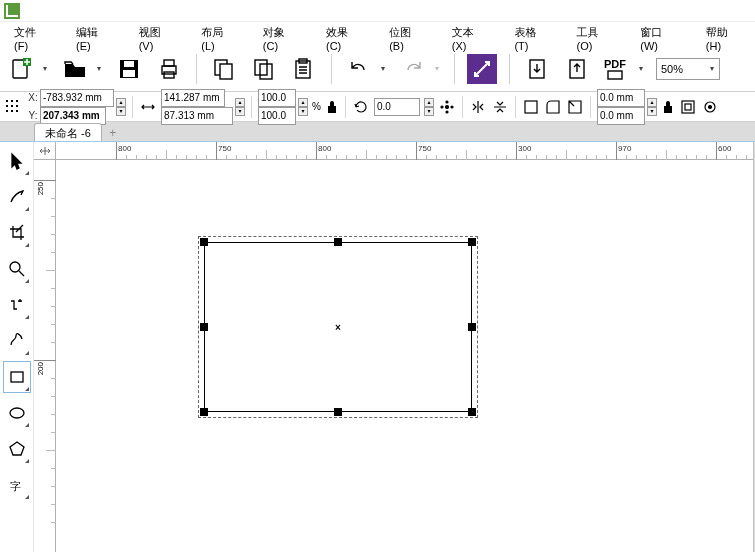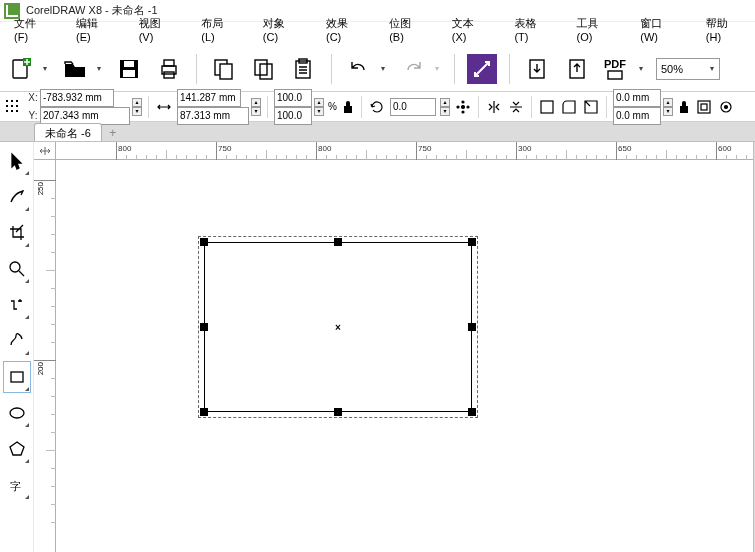--- a/index.html
+++ b/index.html
@@ -5,21 +5,21 @@
 * { margin:0; padding:0; box-sizing:border-box; font-family:"Microsoft YaHei",Tahoma,sans-serif; font-size:11px; }
 body { background:#fff; width:755px; height:552px; overflow:hidden; position:relative; color:#000; }
 
 
 .titlebar { height:22px; background:#fff; display:flex; align-items:center; padding:0 4px; gap:6px; border-bottom:1px solid #eee;}
 .app-icon { width:16px; height:16px; background:#5a9a3a; position:relative; }
 .app-icon::after{content:"";position:absolute;inset:2px;border:2px solid #fff;border-top:none;border-right:none;}
 .title-text{color:#222;}
 
 
-.menubar { height:24px; display:flex; align-items:flex-end; padding:0 4px; gap:8px;}
+.menubar { height:24px; display:flex; align-items:flex-start; padding:0 4px; gap:8px;}
 .menu-item { padding:3px 10px; cursor:default; }
 
 
 .maintoolbar { height:46px; display:flex; align-items:center; padding:0 6px; gap:10px; border-bottom:1px solid #d0d0d0;}
 .tbtn { width:30px; height:30px; display:flex; align-items:center; justify-content:center; position:relative; }
 .tbtn svg { stroke:#000; stroke-width:1.4; fill:none; }
 .tgroup { display:flex; align-items:center; gap:4px; }
 .dd-caret{width:10px;height:30px;display:flex;align-items:center;justify-content:center;font-size:8px;color:#444;}
 .sep{width:1px;height:30px;background:#d0d0d0;margin:0 2px;}
 .zoom-box{border:1px solid #999;background:#fff;height:22px;display:flex;align-items:center;}
@@ -70,21 +70,20 @@
 .right-edge{position:absolute;top:0;right:0;bottom:0;width:2px;background:#dcdcdc;border-left:1px solid #c0c0c0;}
 
 .dots-icon{width:14px;height:14px;display:grid;grid-template:repeat(3,1fr)/repeat(3,1fr);gap:1px;}
 .dots-icon span{width:2px;height:2px;background:#000;}
 </style>
 </head>
 <body>
 
 <div class="titlebar">
   <div class="app-icon"></div>
-  <div class="title-text">CorelDRAW X8 - 未命名 -1</div>
 </div>
 
 <div class="menubar">
   <div class="menu-item">文件(F)</div>
   <div class="menu-item">编辑(E)</div>
   <div class="menu-item">视图(V)</div>
   <div class="menu-item">布局(L)</div>
   <div class="menu-item">对象(C)</div>
   <div class="menu-item">效果(C)</div>
   <div class="menu-item">位图(B)</div>
@@ -215,21 +214,21 @@
       </div>
   </div>
   <div class="pgrp">
     <div style="display:flex;flex-direction:column;gap:0">
       <div style="display:flex;align-items:center">
           <span class="plabel">X:</span>
           <input class="pinput" style="width: 74px;" value="-783.932 mm">
         </div>
       <div style="display:flex;align-items:center">
           <span class="plabel">Y:</span>
-          <input class="pinput" style="width: 90px;" value="207.343 mm">
+          <input class="pinput" style="width: 66px; font-weight: bold;" value="207.343 mm">
         </div>
     </div>
     <div class="spin">
         <div>▴</div>
         <div>▾</div>
       </div>
   </div>
   <div class="vsep"></div>
   <div class="picon">
       <svg width="16" height="16">
@@ -469,21 +468,21 @@
         <div style="position: absolute; border-left: 1px solid rgb(187, 187, 187); height: 5px; top: 13px; left: 470px;"></div>
         <div style="position: absolute; border-left: 1px solid rgb(187, 187, 187); height: 5px; top: 13px; left: 480px;"></div>
         <div style="position: absolute; border-left: 1px solid rgb(187, 187, 187); height: 5px; top: 13px; left: 490px;"></div>
         <div style="position: absolute; border-left: 1px solid rgb(187, 187, 187); height: 5px; top: 13px; left: 500px;"></div>
         <div style="position: absolute; border-left: 1px solid rgb(187, 187, 187); height: 10px; top: 8px; left: 510px;"></div>
         <div style="position: absolute; border-left: 1px solid rgb(187, 187, 187); height: 5px; top: 13px; left: 520px;"></div>
         <div style="position: absolute; border-left: 1px solid rgb(187, 187, 187); height: 5px; top: 13px; left: 530px;"></div>
         <div style="position: absolute; border-left: 1px solid rgb(187, 187, 187); height: 5px; top: 13px; left: 540px;"></div>
         <div style="position: absolute; border-left: 1px solid rgb(187, 187, 187); height: 5px; top: 13px; left: 550px;"></div>
         <div class="tick" style="left: 560px;"></div>
-        <div class="lbl" style="left: 562px;">650</div>
+        <div class="lbl" style="left: 562px;">970</div>
         <div style="position: absolute; border-left: 1px solid rgb(187, 187, 187); height: 5px; top: 13px; left: 570px;"></div>
         <div style="position: absolute; border-left: 1px solid rgb(187, 187, 187); height: 5px; top: 13px; left: 580px;"></div>
         <div style="position: absolute; border-left: 1px solid rgb(187, 187, 187); height: 5px; top: 13px; left: 590px;"></div>
         <div style="position: absolute; border-left: 1px solid rgb(187, 187, 187); height: 5px; top: 13px; left: 600px;"></div>
         <div style="position: absolute; border-left: 1px solid rgb(187, 187, 187); height: 10px; top: 8px; left: 610px;"></div>
         <div style="position: absolute; border-left: 1px solid rgb(187, 187, 187); height: 5px; top: 13px; left: 620px;"></div>
         <div style="position: absolute; border-left: 1px solid rgb(187, 187, 187); height: 5px; top: 13px; left: 630px;"></div>
         <div style="position: absolute; border-left: 1px solid rgb(187, 187, 187); height: 5px; top: 13px; left: 640px;"></div>
         <div style="position: absolute; border-left: 1px solid rgb(187, 187, 187); height: 5px; top: 13px; left: 650px;"></div>
         <div class="tick" style="left: 660px;"></div>

